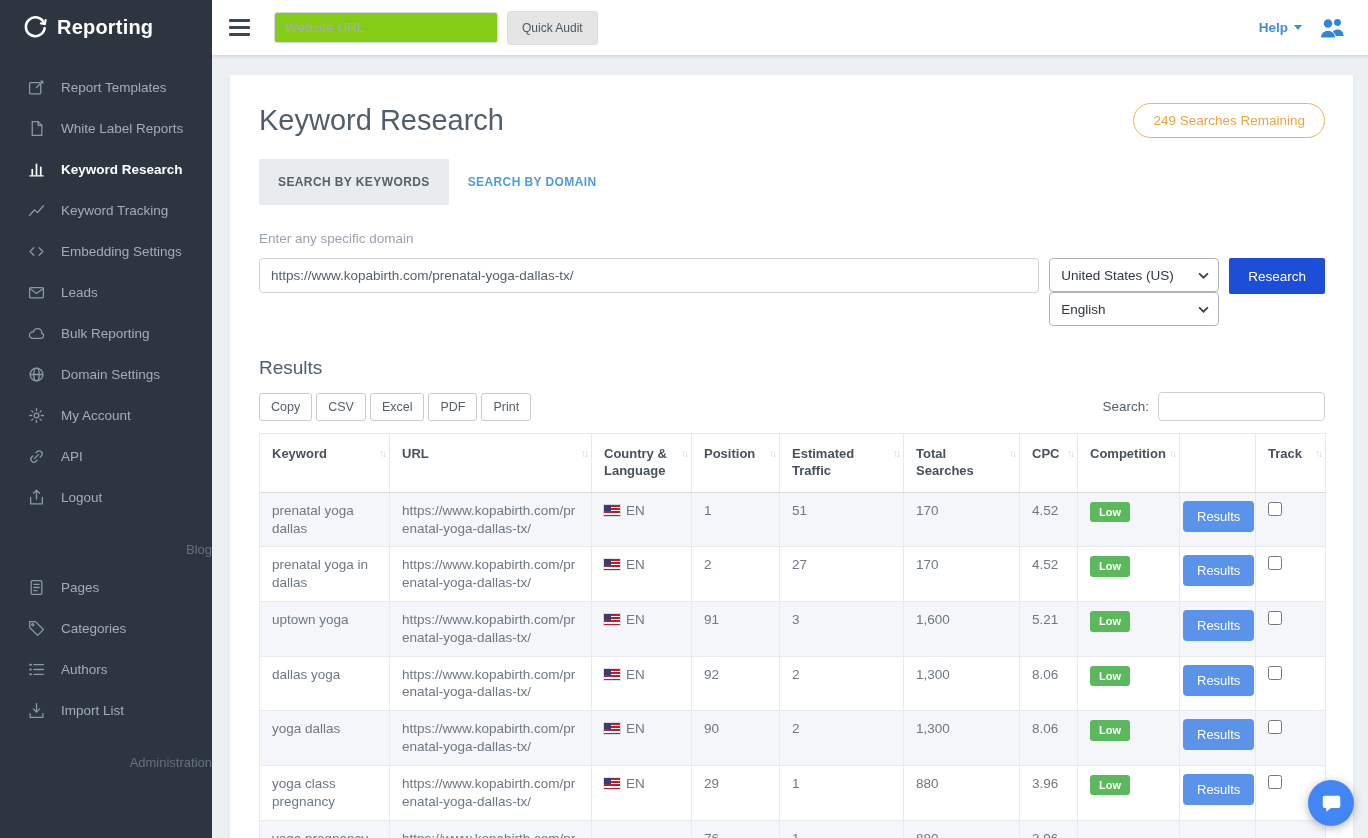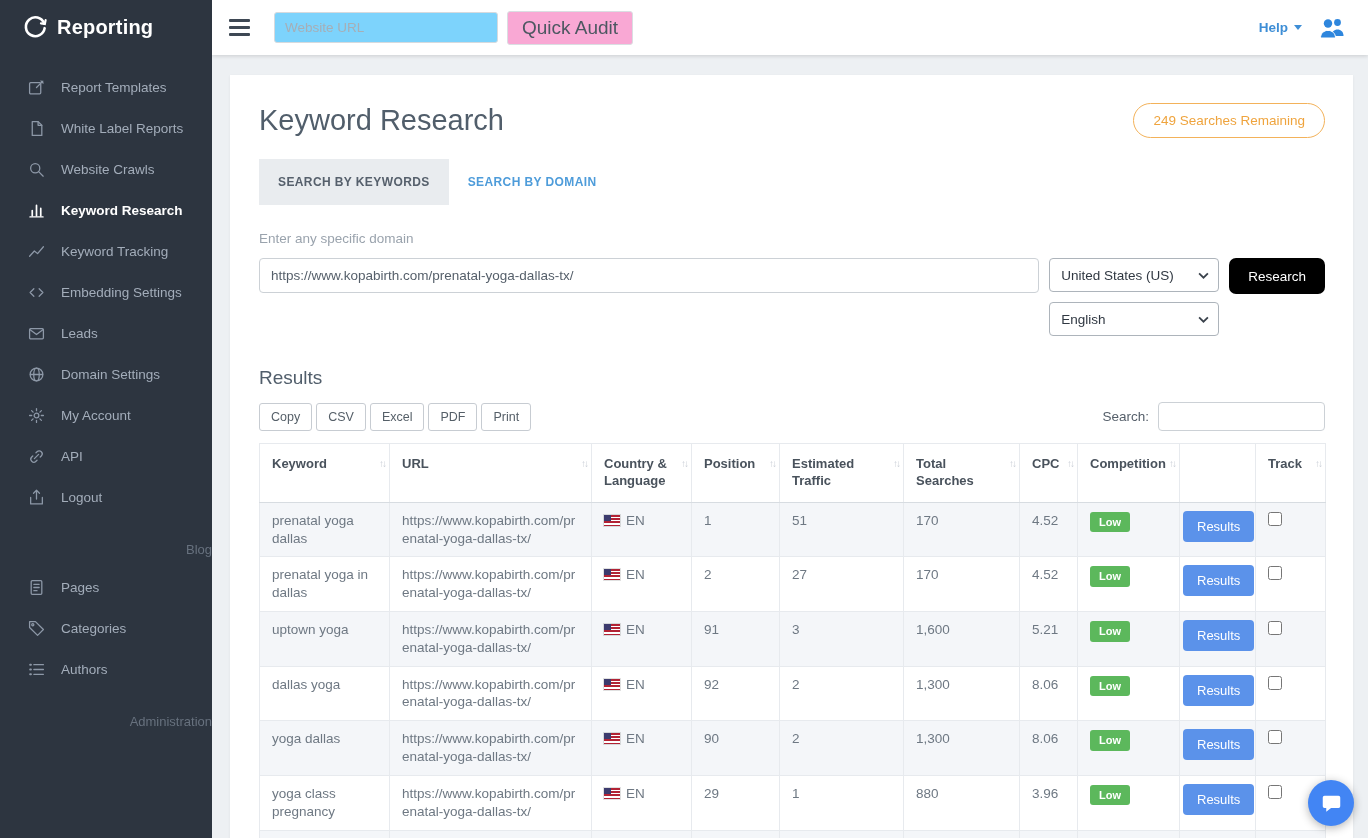--- a/index.html
+++ b/index.html
@@ -16,46 +16,46 @@
   .nav-item { display: flex; align-items: center; gap: 15px; height: 41px; padding-left: 28px; font-size: 13.5px; color: #a3adba; }
   .nav-item.active { color: #ffffff; font-weight: bold; }
   .nav-icon { width: 18px; height: 17px; display: flex; align-items: center; color: #8d98a7; flex: 0 0 18px; }
   .nav-item.active .nav-icon { color: #ffffff; }
   .nav-section { padding: 24px 0 10px 28px; font-size: 13px; color: #67717e; }
 
   
   .topbar { position: fixed; left: 212px; right: 0; top: 0; height: 55px; background: #fff; display: flex; align-items: center; padding: 0 20px 0 17px; box-shadow: 0 1px 4px rgba(0,0,0,.15); z-index: 9; }
   .hamburger { width: 21px; display: flex; flex-direction: column; gap: 4px; cursor: pointer; }
   .hamburger span { display: block; height: 3px; background: #3e4854; border-radius: 1px; }
-  .url-input { margin-left: 24px; width: 224px; height: 31px; background: #7dd3fc; border: 1px solid #d6dade; border-radius: 3px; padding: 0 10px; font-size: 13.5px; color: #5a6470; font-family: "Liberation Sans", sans-serif; }
+  .url-input { margin-left: 24px; width: 224px; height: 31px; background: #84cc16; border: 1px solid #d6dade; border-radius: 3px; padding: 0 10px; font-size: 13.5px; color: #5a6470; font-family: "Liberation Sans", sans-serif; }
   .url-input::placeholder { color: #a6aeb6; }
-  .quick-audit { margin-left: 9px; height: 34px; padding: 0 14px; background: #f9a8d4; border: 1px solid #dadee2; border-radius: 3px; font-size: 19px; color: #4c5761; }
+  .quick-audit { margin-left: 9px; height: 34px; padding: 0 14px; background: #e5e5e5; border: 1px solid #dadee2; border-radius: 3px; font-size: 12px; color: #4c5761; }
   .topbar-right { margin-left: auto; display: flex; align-items: center; gap: 16px; }
   .help-link { display: flex; align-items: center; gap: 6px; color: #3e8ed6; font-size: 13.5px; font-weight: bold; }
   .caret-down { width: 0; height: 0; border-left: 4px solid transparent; border-right: 4px solid transparent; border-top: 5px solid #3e8ed6; display: inline-block; }
   .users-icon { display: flex; cursor: pointer; }
 
   
   .main { position: absolute; left: 212px; top: 55px; right: 0; bottom: 0; overflow: hidden; }
   .card { margin: 20px 15px 0 18px; background: #fff; box-shadow: 0 1px 3px rgba(0,0,0,.06); min-height: 980px; padding: 28px 28px 40px 29px; }
   .card-head { display: flex; justify-content: space-between; align-items: center; }
   .page-title { font-size: 29px; font-weight: 400; color: #515e6b; }
   .remaining-badge { border: 1px solid #f3b25a; color: #efa43e; border-radius: 999px; padding: 9px 19px; font-size: 13.5px; white-space: nowrap; }
 
   .tabs { margin-top: 21px; display: flex; }
   .tab { font-size: 12px; font-weight: bold; letter-spacing: .4px; padding: 16px 19px; color: #56606c; }
   .tab.active { background: #e9ecef; }
   .tab.link { color: #4e9cda; }
 
   .form-label { margin-top: 26px; color: #9aa3ad; font-size: 13.5px; }
   .form-row { margin-top: 12px; display: flex; align-items: flex-start; gap: 10px; }
   .domain-input { width: 801px; height: 35px; border: 1px solid #ccd1d6; border-radius: 4px; padding: 0 11px; font-size: 13.5px; color: #555f6a; font-family: "Liberation Sans", sans-serif; }
-  .selects { display: flex; flex-direction: column; gap: 10px; }
+  .selects { display: flex; flex-direction: column; gap: 0; }
   .select { width: 170px; height: 34px; border: 1px solid #adb4bb; border-radius: 4px; background: #fff; display: flex; align-items: center; justify-content: space-between; padding: 0 9px 0 11px; font-size: 13.5px; color: #303842; cursor: pointer; }
-  .research-btn { height: 36px; padding: 0 19px; background: #000000; border: none; border-radius: 7px; color: #fff; font-size: 13.5px; }
+  .research-btn { height: 36px; padding: 0 19px; background: #1d4ed8; border: none; border-radius: 2px; color: #fff; font-size: 13.5px; }
 
   .results-heading { margin-top: 31px; font-size: 19px; font-weight: 400; color: #515e6b; }
   .toolbar { margin-top: 13px; display: flex; align-items: center; }
   .export-buttons { display: flex; gap: 4px; }
   .export-btn { padding: 6px 11px; font-size: 12.5px; color: #555f68; background: #fff; border: 1px solid #c7ccd2; border-radius: 3px; }
   .search-box { margin-left: auto; display: flex; align-items: center; gap: 9px; font-size: 13.5px; color: #555f6a; }
   .search-box input { width: 167px; height: 29px; border: 1px solid #ccd1d6; border-radius: 4px; padding: 0 8px; font-size: 13px; font-family: "Liberation Sans", sans-serif; }
 
   
   .results-table { margin-top: 12px; width: 1066px; border-collapse: collapse; table-layout: fixed; }
@@ -101,29 +101,20 @@
       </a>
       <a class="nav-item">
         <span class="nav-icon">
           <svg width="17" height="17" viewBox="0 0 16 16" fill="none" stroke="currentColor" stroke-width="1.2" stroke-linecap="round" stroke-linejoin="round">
             <path d="M4 1.5h5.5L13 5v9.5H4z"></path>
             <path d="M9.5 1.5V5H13"></path>
           </svg>
         </span>
         <span class="nav-label">White Label Reports</span>
       </a>
-      <a class="nav-item">
-        <span class="nav-icon">
-          <svg width="17" height="17" viewBox="0 0 16 16" fill="none" stroke="currentColor" stroke-width="1.2" stroke-linecap="round" stroke-linejoin="round">
-            <circle cx="6.8" cy="6.8" r="4.3"></circle>
-            <path d="M10 10l4.3 4.3"></path>
-          </svg>
-        </span>
-        <span class="nav-label">Website Crawls</span>
-      </a>
       <a class="nav-item active">
         <span class="nav-icon">
           <svg width="17" height="17" viewBox="0 0 16 16" fill="none" stroke="currentColor" stroke-width="1.2" stroke-linecap="round" stroke-linejoin="round">
             <path d="M1.8 14h12.4"></path>
             <path d="M4 13V8M8 13V3.2M12 13V6" stroke-width="1.6"></path>
           </svg>
         </span>
         <span class="nav-label">Keyword Research</span>
       </a>
       <a class="nav-item">
@@ -143,20 +134,28 @@
         <span class="nav-label">Embedding Settings</span>
       </a>
       <a class="nav-item">
         <span class="nav-icon">
           <svg width="17" height="17" viewBox="0 0 16 16" fill="none" stroke="currentColor" stroke-width="1.2" stroke-linecap="round" stroke-linejoin="round">
             <rect x="1.5" y="3.5" width="13" height="9.5" rx="1"></rect>
             <path d="M2 4.5L8 9l6-4.5"></path>
           </svg>
         </span>
         <span class="nav-label">Leads</span>
+      </a>
+      <a class="nav-item">
+        <span class="nav-icon">
+          <svg width="17" height="17" viewBox="0 0 16 16" fill="none" stroke="currentColor" stroke-width="1.2" stroke-linecap="round" stroke-linejoin="round">
+            <path d="M4.5 12.5a3 3 0 1 1 .6-5.9A4 4 0 0 1 13 7.8a2.4 2.4 0 0 1-.8 4.7z"></path>
+          </svg>
+        </span>
+        <span class="nav-label">Bulk Reporting</span>
       </a>
       <a class="nav-item">
         <span class="nav-icon">
           <svg width="17" height="17" viewBox="0 0 16 16" fill="none" stroke="currentColor" stroke-width="1.2" stroke-linecap="round" stroke-linejoin="round">
             <circle cx="8" cy="8" r="6"></circle>
             <ellipse cx="8" cy="8" rx="2.6" ry="6"></ellipse>
             <path d="M2.3 8h11.4"></path>
           </svg>
         </span>
         <span class="nav-label">Domain Settings</span>
@@ -210,20 +209,30 @@
         <span class="nav-label">Categories</span>
       </a>
       <a class="nav-item">
         <span class="nav-icon">
           <svg width="17" height="17" viewBox="0 0 16 16" fill="none" stroke="currentColor" stroke-width="1.2" stroke-linecap="round" stroke-linejoin="round">
             <path d="M5.5 3.5h9M5.5 8h9M5.5 12.5h9"></path>
             <path d="M2 3.5h.8M2 8h.8M2 12.5h.8" stroke-width="1.8"></path>
           </svg>
         </span>
         <span class="nav-label">Authors</span>
+      </a>
+      <a class="nav-item">
+        <span class="nav-icon">
+          <svg width="17" height="17" viewBox="0 0 16 16" fill="none" stroke="currentColor" stroke-width="1.2" stroke-linecap="round" stroke-linejoin="round">
+            <path d="M8 1.5v8"></path>
+            <path d="M5 6.5l3 3 3-3"></path>
+            <path d="M2 11v3.5h12V11"></path>
+          </svg>
+        </span>
+        <span class="nav-label">Import List</span>
       </a>
       <div class="nav-section">Administration</div>
     </nav>
 </aside>
 
 <header class="topbar">
   <div class="hamburger">
       <span></span>
       <span></span>
       <span></span>

